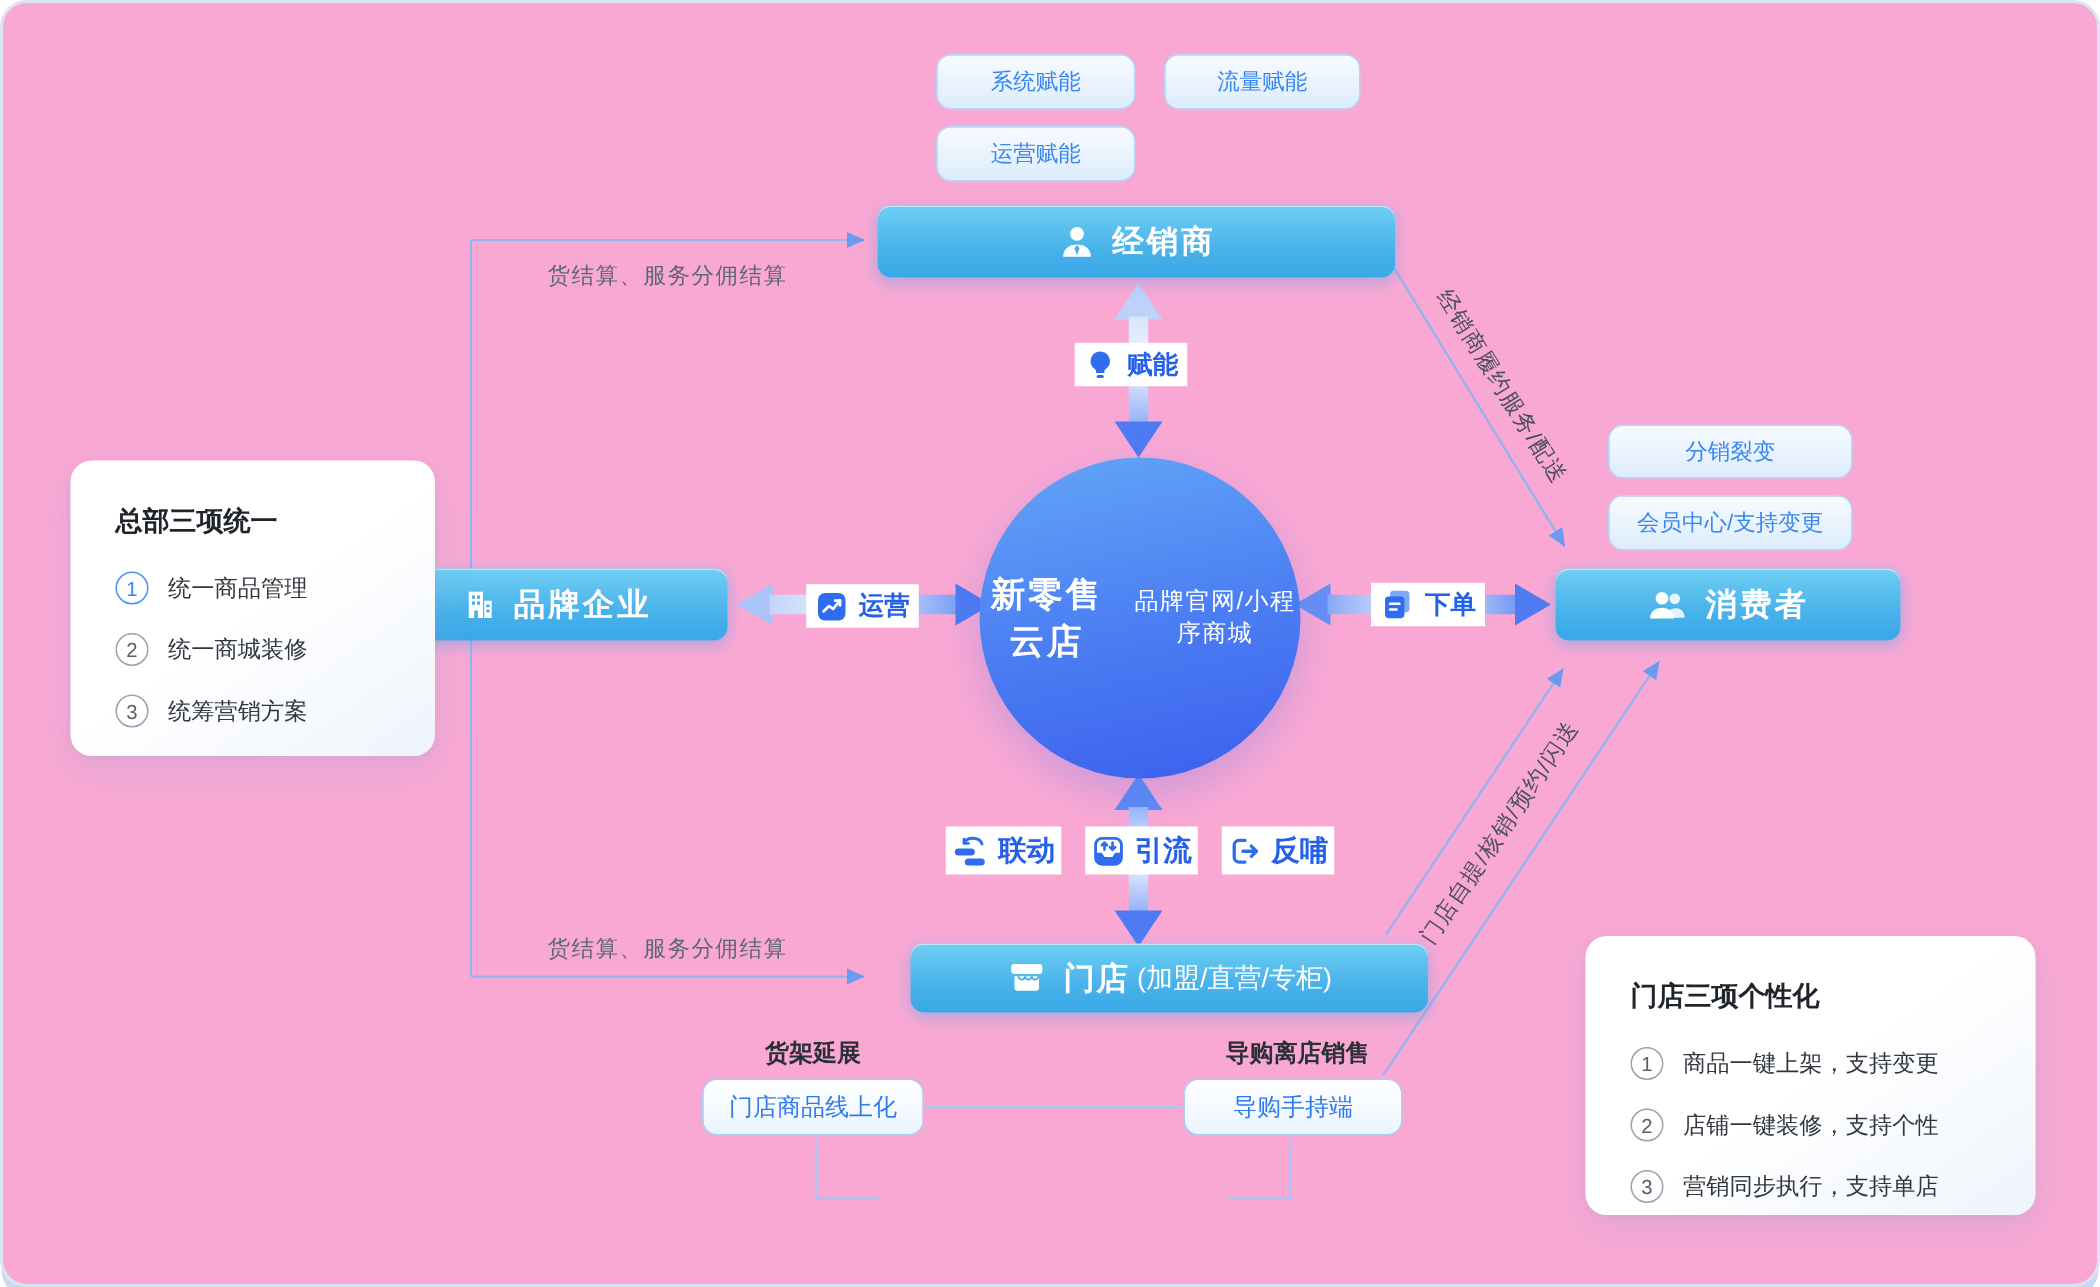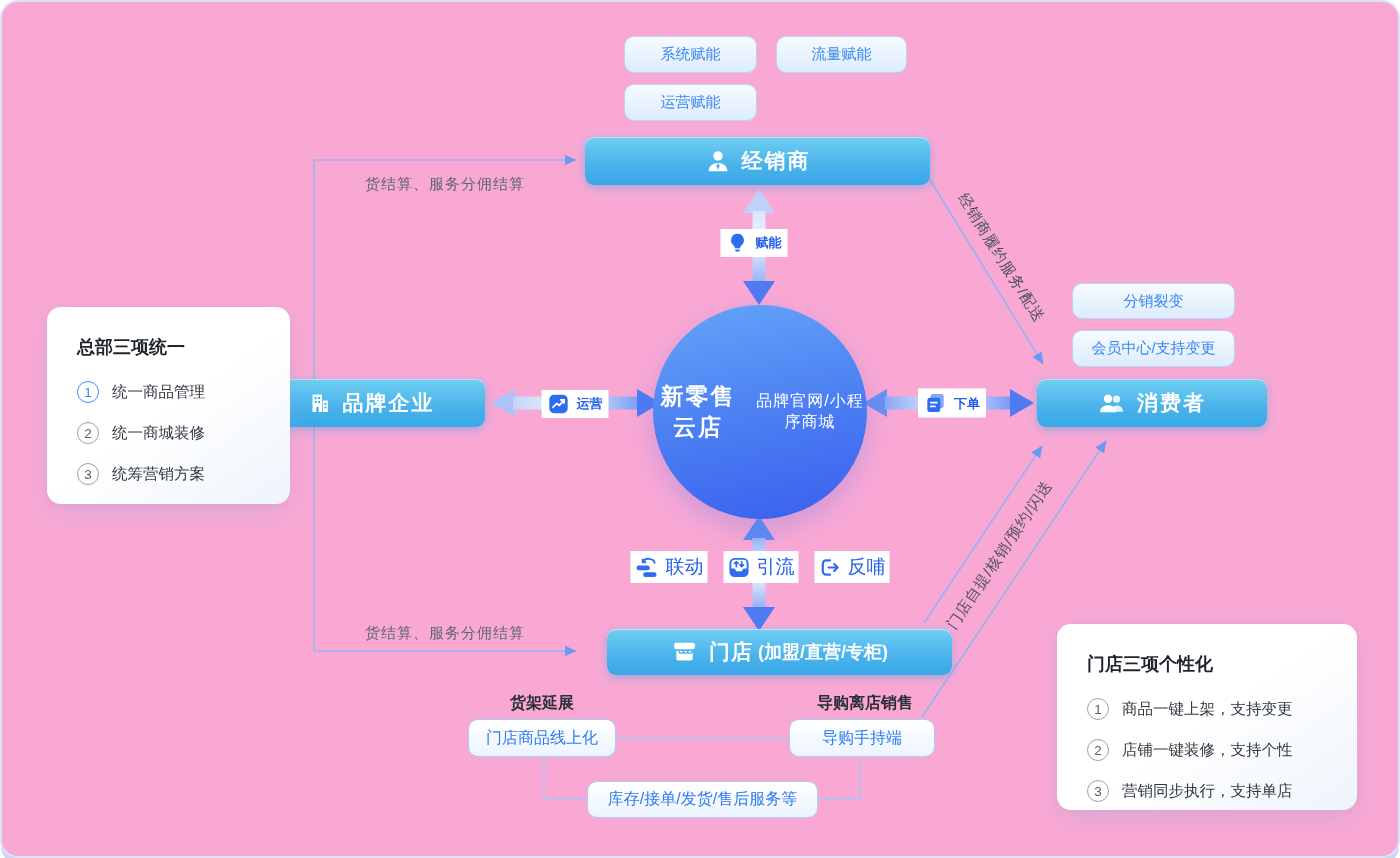--- a/index.html
+++ b/index.html
@@ -13,21 +13,21 @@
   svg.lines { position:absolute; left:0; top:0; z-index:1; }
 
   
   .bar {
     position:absolute; z-index:3; display:flex; align-items:center; justify-content:center;
     gap:11px; color:#fff; font-weight:700; font-size:21px; letter-spacing:2px;
     background:linear-gradient(180deg,#70cff3 0%,#48b2ea 60%,#39a8e8 100%);
     border-radius:9px;
     box-shadow:0 3px 10px rgba(70,165,230,.45), inset 0 1px 0 rgba(255,255,255,.5);
   }
-  .bar .suffix { font-size:18px; letter-spacing:0; font-weight:700; }
+  .bar .suffix { font-size:18px; letter-spacing:0; font-weight:400; }
   .bar svg { flex:0 0 auto; }
 
   
   .circle {
     position:absolute; z-index:3; border-radius:50%;
     display:flex; align-items:center; justify-content:center; gap:10px;
     background:linear-gradient(168deg,#63a6f8 0%,#4a7cf2 55%,#3a5fee 100%);
     color:#fff; text-align:center;
     box-shadow:0 10px 26px rgba(70,110,230,.25);
   }
@@ -57,26 +57,26 @@
   .card .item { display:flex; align-items:center; gap:13px; margin-top:19px; color:#32373f; font-size:15.5px; }
   .num {
     width:22px; height:22px; border-radius:50%; border:1.5px solid #9aa3ad; color:#5a6068;
     display:flex; align-items:center; justify-content:center; font-size:13.5px; flex:0 0 auto;
   }
   .num.blue { border-color:#4a90f5; color:#3c82f3; }
 
   
   .flow-label {
     position:absolute; z-index:4; display:flex; align-items:center; gap:7px;
-    color:#2460ea; font-weight:700; font-size:13px; background:#fff; padding:3px 6px;
+    color:#2460ea; font-weight:700; font-size:17px; background:#fff; padding:3px 6px;
     transform:translate(-50%,-50%); white-space:nowrap;
   }
   .flow-row { position:absolute; z-index:4; display:flex; align-items:center; gap:16px; transform:translate(-50%,-50%); }
   .flow-row .grp { display:flex; align-items:center; gap:6px; background:#fff; padding:3px 4px;
-    color:#2460ea; font-weight:400; font-size:19px; white-space:nowrap; }
+    color:#2460ea; font-weight:700; font-size:19px; white-space:nowrap; }
 
   
   .edge-label { position:absolute; z-index:2; color:#5d6673; font-size:15px; white-space:nowrap;
     transform:translate(-50%,-50%); letter-spacing:1px; }
   .edge-label.rot { color:#4a5058; }
   .mini-title { position:absolute; z-index:3; color:#2b2f36; font-size:16px; font-weight:700;
     white-space:nowrap; transform:translate(-50%,-50%); }
 </style>
 </head>
 <body>
@@ -309,17 +309,14 @@
 
   <div class="mini-title" style="left:540px;top:701px">货架延展</div>
   <div class="mini-title" style="left:863px;top:701px">导购离店销售</div>
 
   <div class="pill-line" style="left:466px;top:717px;width:148px;height:38px">
       <span>门店商品线上化</span>
     </div>
   <div class="pill-line" style="left:787px;top:717px;width:146px;height:38px">
       <span>导购手持端</span>
     </div>
-  <div class="pill-line" style="left:585px;top:779px;width:231px;height:37px">
-      <span>库存/接单/发货/售后服务等</span>
-    </div>
 
 </div>
 
 </body></html>

